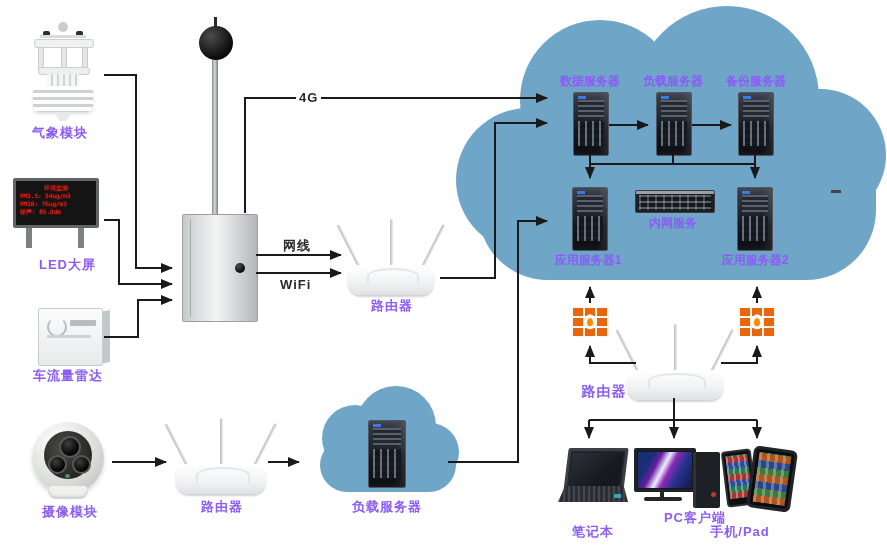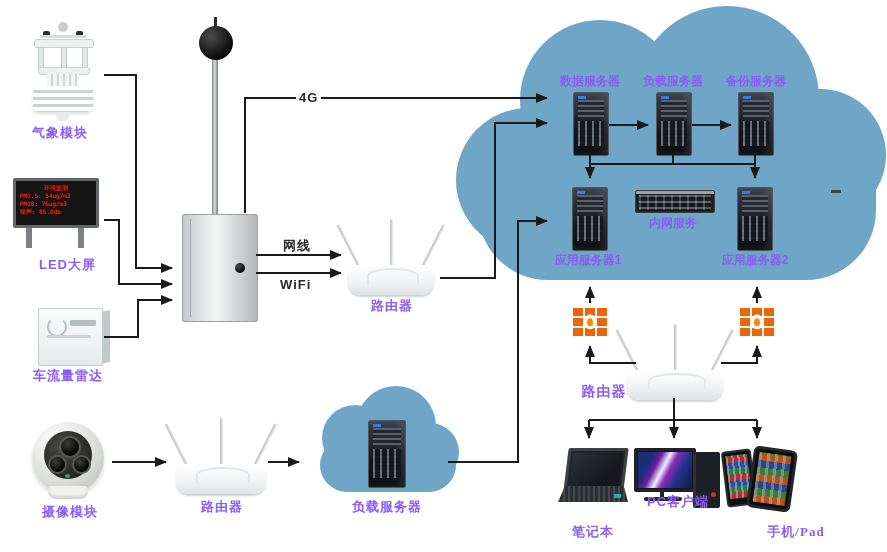--- a/index.html
+++ b/index.html
@@ -300,22 +300,22 @@
     <div class="stand"></div>
     <div class="foot"></div>
     <div class="twr"></div>
   </div>
   <div class="handheld">
     <div class="ph"></div>
     <div class="tab"></div>
   </div>
 
   <div class="lbl" style="left:558px;top:525px;width:70px;">笔记本</div>
-  <div class="lbl" style="left:630px;top:495px;width:96px;">PC客户端</div>
-  <div class="lbl" style="left:756px;top:525px;width:80px;font-family:Liberation Serif, serif;">手机/Pad</div>
+  <div class="lbl" style="left:630px;top:511px;width:96px;text-align:right;">PC客户端</div>
+  <div class="lbl" style="left:700px;top:525px;width:80px;">手机/Pad</div>
 
   <svg class="abs" width="887" height="552" style="left:0;top:0;z-index:5;pointer-events:none;" viewBox="0 0 887 552">
     <defs>
       <marker id="arr" markerUnits="userSpaceOnUse" markerWidth="13" markerHeight="11" refX="11" refY="5" orient="auto">
         <path d="M0,0 L12,5 L0,10 Z" fill="#1a1a1a"></path>
       </marker>
     </defs>
     <g stroke="#1a1a1a" stroke-width="2" fill="none">
       <path d="M104,75 H136 V268 H172" marker-end="url(#arr)"></path>
       <path d="M104,220 H119 V284 H172" marker-end="url(#arr)"></path>

